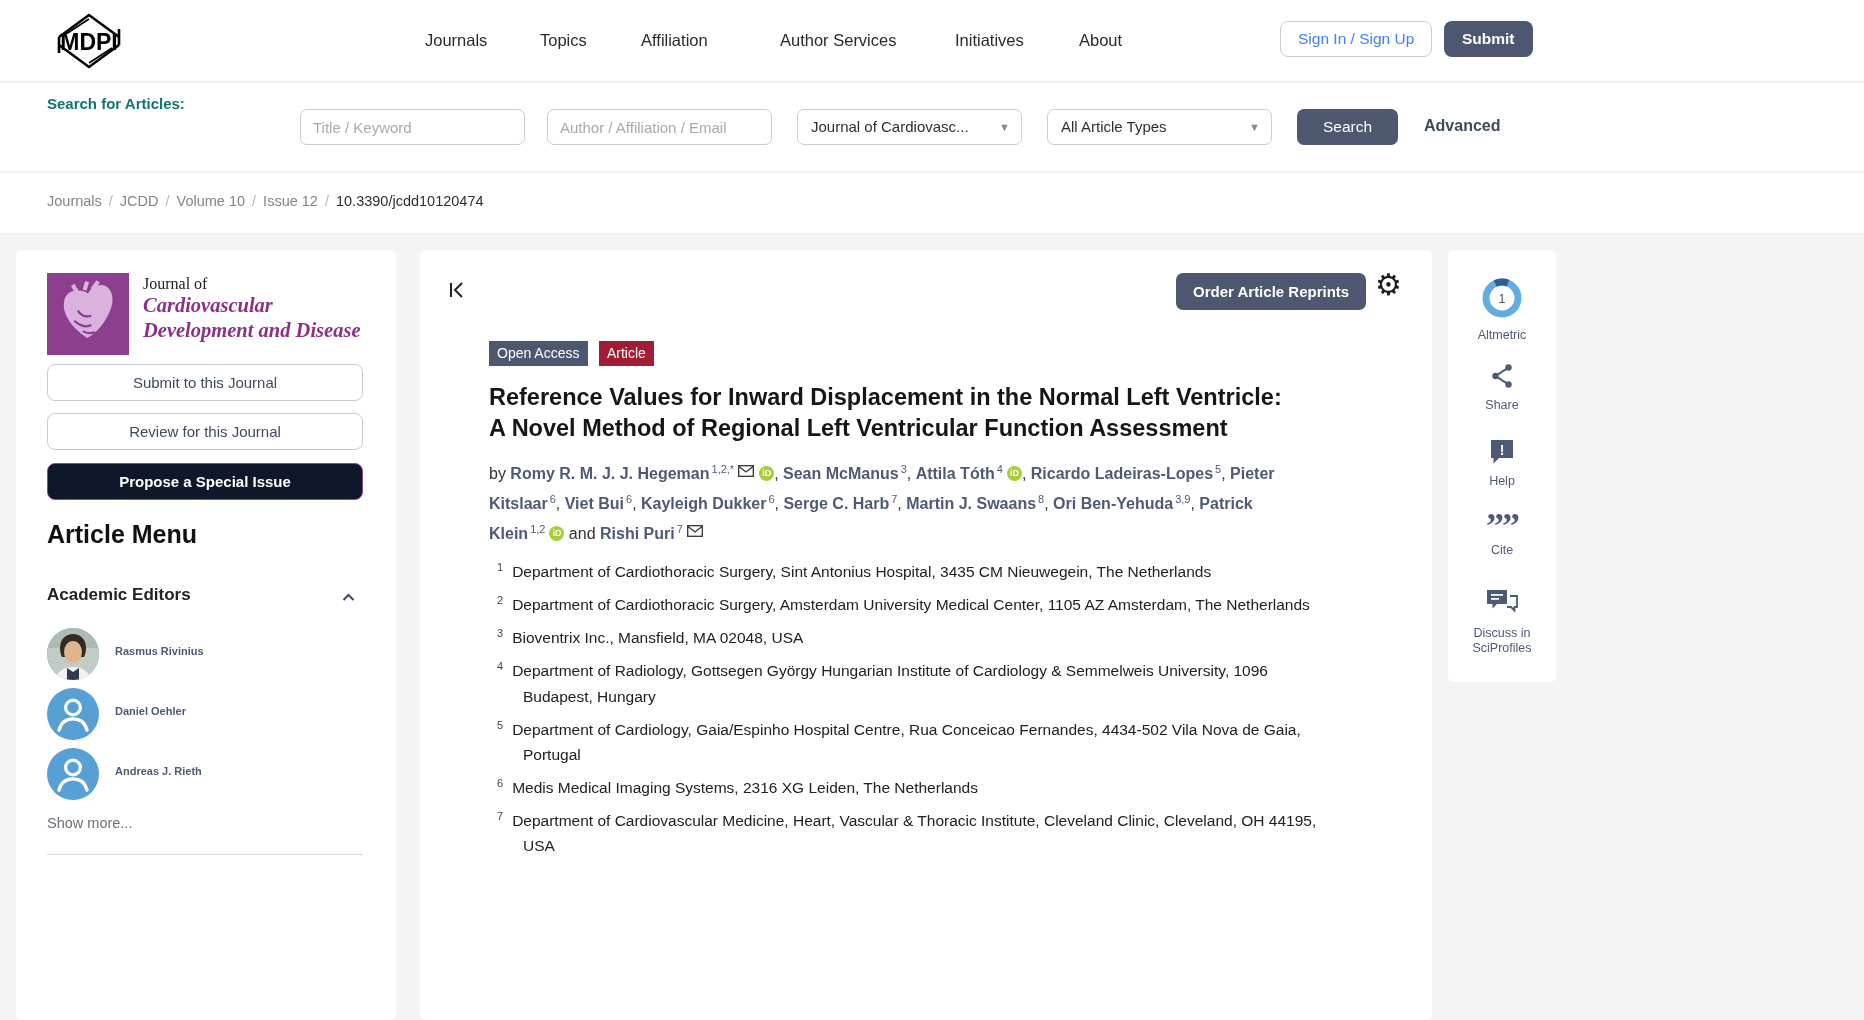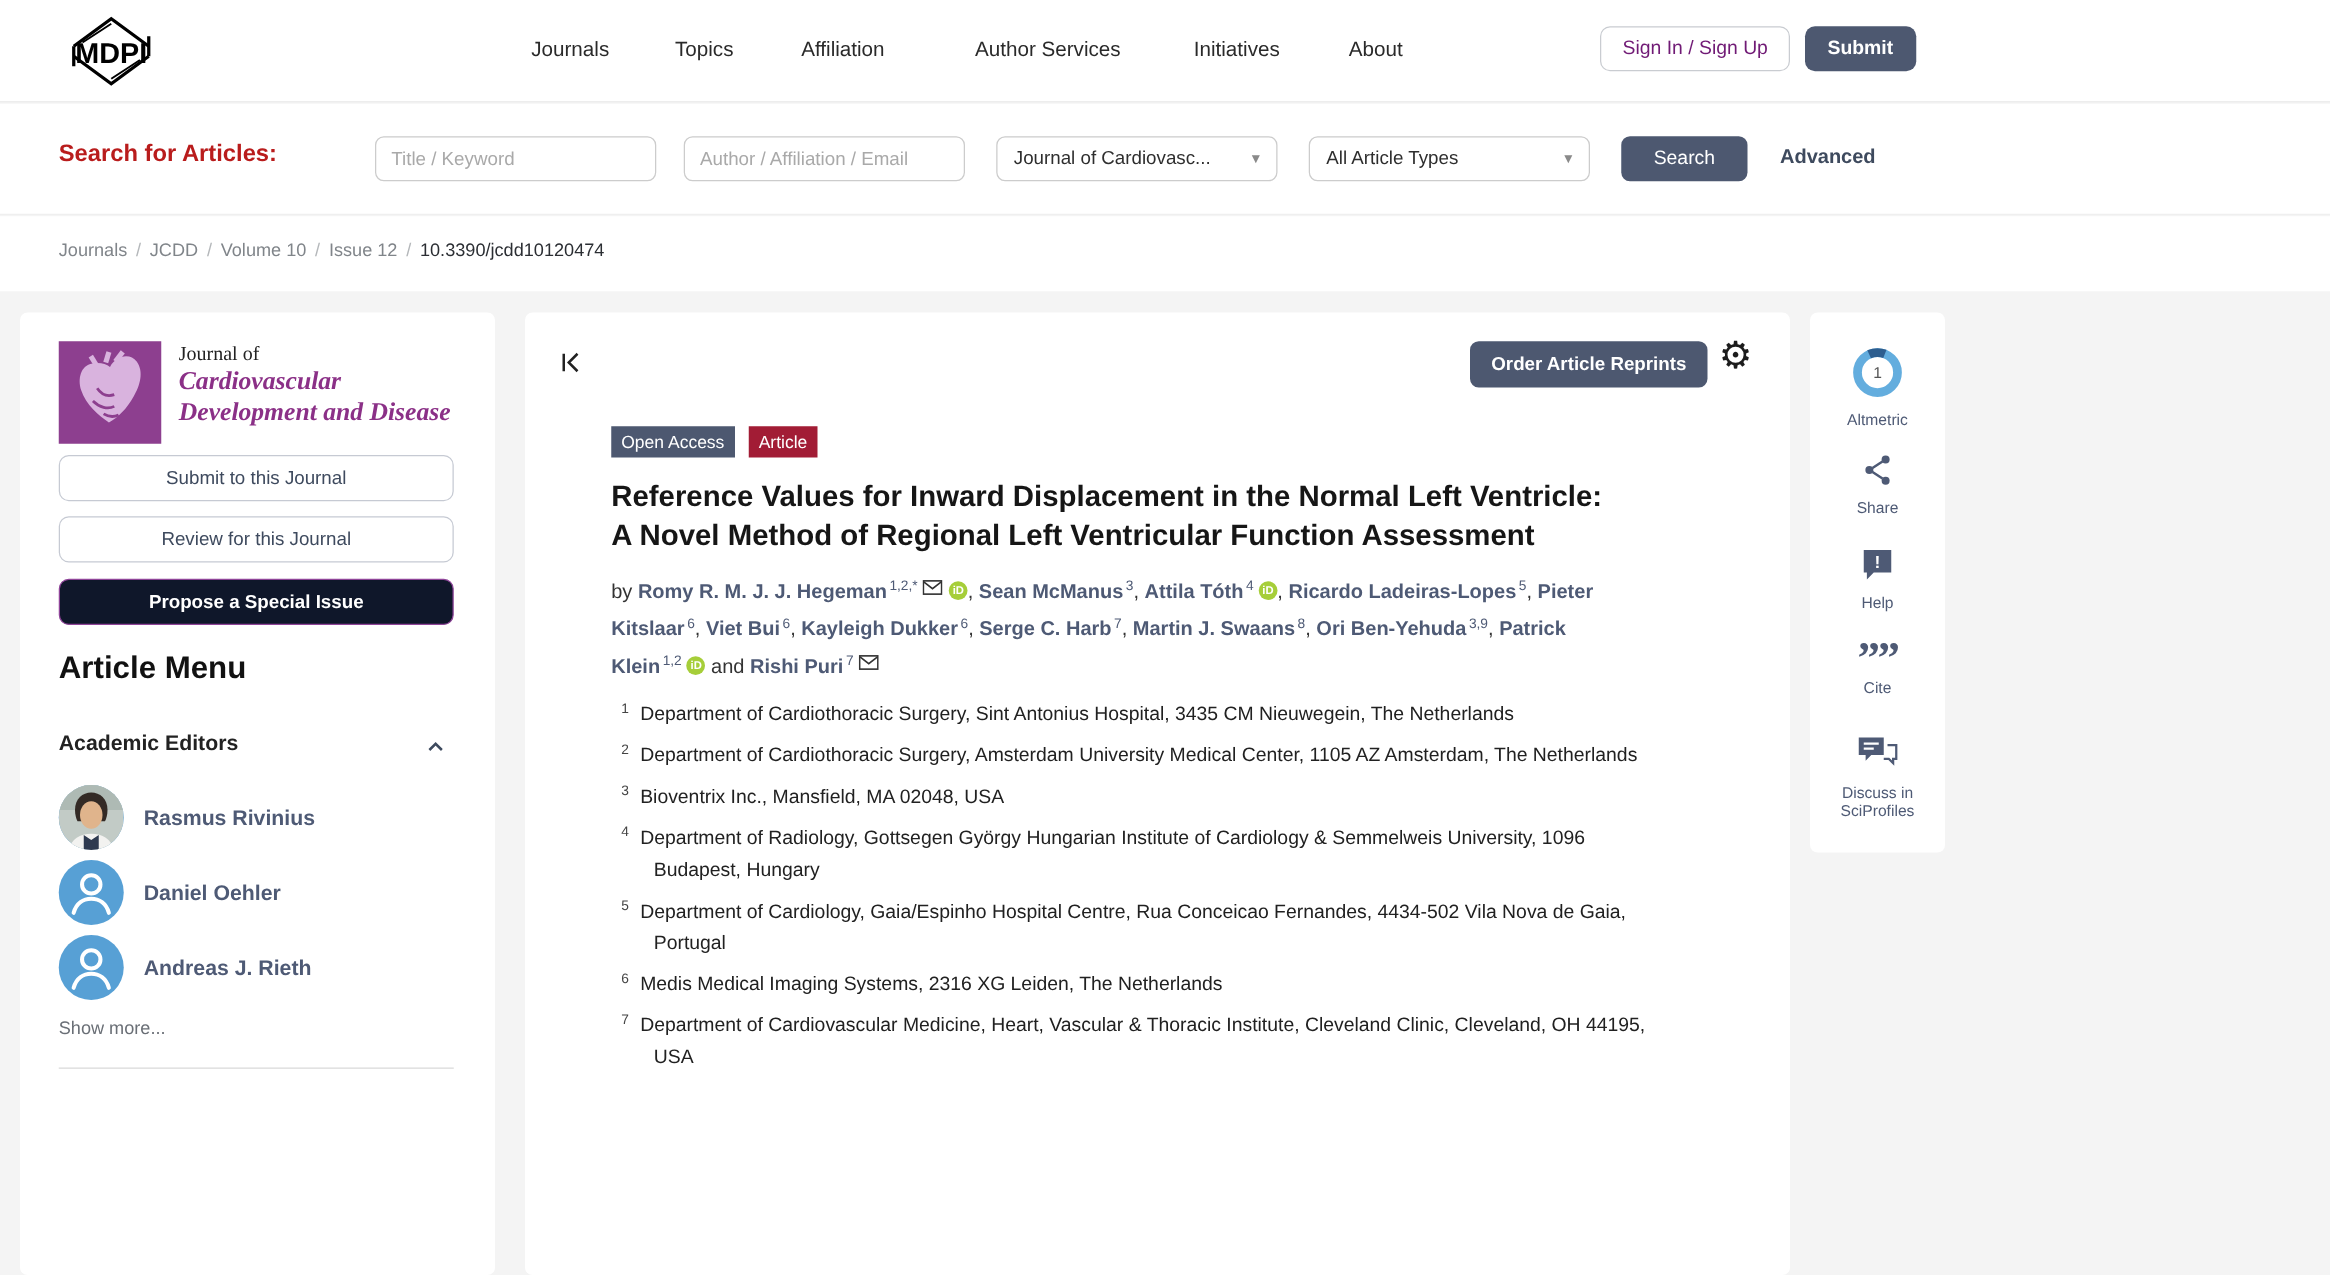--- a/index.html
+++ b/index.html
@@ -7,26 +7,26 @@
   body { font-family:"Liberation Sans", sans-serif; background:#f4f4f4; color:#212121; }
   .page { position:relative; width:1864px; height:1020px; }
 
   
   .header { position:absolute; top:0; left:0; width:1864px; height:82px; background:#fff; border-bottom:1px solid #e7e7e7; }
   .logo { position:absolute; left:46px; top:8px; width:86px; height:66px; }
   .nav { position:absolute; left:0; top:0; width:100%; height:82px; }
   .nav-item { position:absolute; top:31px; font-size:16.5px; color:#2a2a2a; cursor:pointer; }
   .nav-journals{left:425px;} .nav-topics{left:540px;} .nav-information{left:641px;}
   .nav-author-services{left:780px;} .nav-initiatives{left:955px;} .nav-about{left:1079px;}
-  .signin-btn { position:absolute; left:1280px; top:21px; height:36px; padding:0 17px; border:1px solid #c9ccd1; border-radius:8px; background:#fff; font-size:15.5px; color:#701a75; line-height:34px; cursor:pointer; }
+  .signin-btn { position:absolute; left:1280px; top:21px; height:36px; padding:0 17px; border:1px solid #c9ccd1; border-radius:8px; background:#fff; font-size:15.5px; color:#3b82f6; line-height:34px; cursor:pointer; }
   .submit-btn { position:absolute; left:1444px; top:21px; height:36px; padding:0 18px; border:none; border-radius:8px; background:#4d5870; color:#fff; font-size:15.5px; font-weight:bold; line-height:36px; cursor:pointer; }
 
   
   .search-row { position:absolute; top:83px; left:0; width:1864px; height:89px; background:#fff; border-bottom:1px solid #efefef; }
-  .search-label { position:absolute; left:47px; top:30px; font-size:19px; font-weight:bold; color:#b91c1c; }
+  .search-label { position:absolute; left:47px; top:12px; font-size:15px; font-weight:bold; color:#0f766e; }
   .tb { position:absolute; top:26px; height:36px; width:225px; border:1px solid #ccc; border-radius:7px; padding:0 12px; font-size:15px; color:#333; background:#fff; font-family:"Liberation Sans",sans-serif; }
   .tb::placeholder { color:#a9a9a9; }
   .tb1{left:300px;} .tb2{left:547px;}
   .sel { position:absolute; top:26px; height:36px; width:225px; border:1px solid #ccc; border-radius:7px; background:#fff; font-size:15px; color:#2e2e2e; line-height:34px; padding:0 28px 0 13px; cursor:pointer; }
   .sel1{left:797px;} .sel2{left:1047px;}
   .sel .caret { position:absolute; right:11px; top:0; color:#8a8a8a; font-size:11px; }
   .search-btn { position:absolute; left:1297px; top:26px; width:101px; height:36px; background:#4d5870; border:none; border-radius:7px; color:#fff; font-size:15.5px; font-weight:normal; cursor:pointer; }
   .advanced { position:absolute; left:1424px; top:34px; font-size:16px; font-weight:bold; color:#3e4a5e; cursor:pointer; }
 
   
@@ -50,21 +50,21 @@
   .jl2, .jl3 { font-size:20.5px; font-weight:bold; font-style:italic; color:#8b3087; line-height:25px; }
   .side-btn { position:absolute; left:31px; width:316px; height:37px; border:1px solid #c6cad3; border-radius:8px; background:#fff; color:#3e4a5e; font-size:15px; text-align:center; line-height:35px; cursor:pointer; }
   .side-btn.b1{top:114px;} .side-btn.b2{top:163px;}
   .side-btn.purple { top:213px; background:#0f172a; border-color:#8f4599; color:#fff; font-weight:bold; }
   .article-menu-title { position:absolute; left:31px; top:270px; font-size:25px; font-weight:bold; color:#111; }
   .editors-head { position:absolute; left:31px; top:335px; width:316px; font-size:17px; font-weight:bold; color:#222; cursor:pointer; }
   .editors-head .chev { position:absolute; right:8px; top:2px; }
   .editor { position:absolute; left:31px; width:316px; height:52px; cursor:pointer; }
   .ed1{top:378px;} .ed2{top:438px;} .ed3{top:498px;}
   .avatar { position:absolute; left:0; top:0; width:52px; height:52px; border-radius:50%; overflow:hidden; background:#57a0d5; }
-  .editor .ename { position:absolute; left:68px; top:17px; font-size:17px; font-weight:bold; color:#4e5a75; }
+  .editor .ename { position:absolute; left:68px; top:17px; font-size:11px; font-weight:bold; color:#4e5a75; }
   .show-more { position:absolute; left:31px; top:565px; font-size:14.5px; color:#6a6f76; cursor:pointer; }
   .side-divider { position:absolute; left:31px; top:604px; width:316px; height:1px; background:#d9d9d9; }
 
   
   .collapse-icon { position:absolute; left:27px; top:30px; cursor:pointer; }
   .reprints-btn { position:absolute; left:756px; top:23px; height:37px; padding:0 17px; background:#4d5870; border:none; border-radius:7px; color:#fff; font-size:15px; font-weight:bold; cursor:pointer; }
   .gear { position:absolute; left:955px; top:20px; font-size:30px; color:#1c1c1c; cursor:pointer; line-height:1; }
   .badges { position:absolute; left:69px; top:91px; }
   .badge { display:inline-block; padding:4px 8px 5px; font-size:14px; color:#fff; margin-right:7px; }
   .badge-oa { background:#4d5870; }

